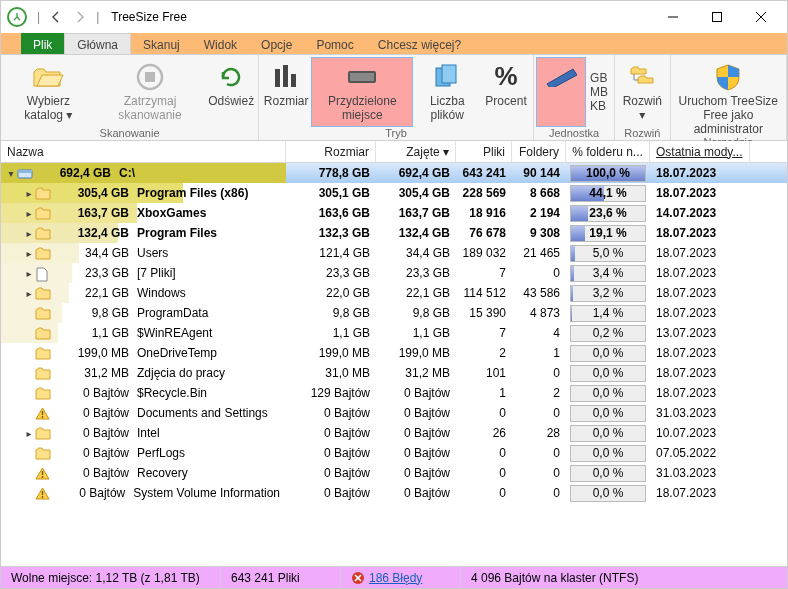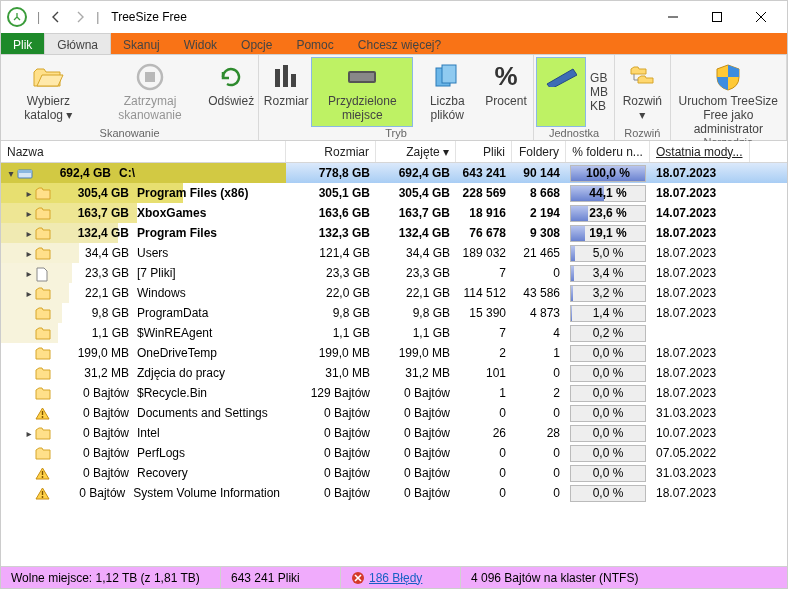--- a/index.html
+++ b/index.html
@@ -4,31 +4,31 @@
 <style>
 * { box-sizing: border-box; margin: 0; padding: 0; font-family: "Segoe UI", Tahoma, sans-serif; font-size: 12px; }
 body { background: #fff; width: 788px; height: 589px; overflow: hidden; display: flex; flex-direction: column; border: 1px solid #ccc; }
 .titlebar { height: 32px; display: flex; align-items: center; padding: 0 4px; }
 .app-icon { width: 20px; height: 20px; border: 2px solid #3a9c3a; border-radius: 50%; margin: 0 6px 0 2px; display: flex; align-items: center; justify-content: center; }
 .titlebar .navbtn { width: 24px; height: 24px; display: flex; align-items: center; justify-content: center; color: #555; }
 .titlebar .sep { color: #888; margin: 0 4px;}
 .titlebar .title { margin-left: 8px; font-size: 12px; color: #000; }
 .titlebar .spacer { flex: 1; }
 .winctl { width: 44px; height: 32px; display: flex; align-items: center; justify-content: center; color: #000; }
-.menubar { height: 22px; display: flex; align-items: stretch; border-bottom: 1px solid #d0d0d0; background: #f97316; }
+.menubar { height: 22px; display: flex; align-items: stretch; border-bottom: 1px solid #d0d0d0; background: #fdba74; padding-left: 20px; }
 .menubar .tab { padding: 2px 12px 0 12px; display: flex; align-items: center; color: #444; }
 .menubar .tab.file { background: #1e8a2a; color: #fff; }
 .menubar .tab.active { background: #e8e8e8; border-left: 1px solid #d0d0d0; border-right: 1px solid #d0d0d0; border-top: 1px solid #d0d0d0; }
 .ribbon { height: 86px; background: #f6f6f6; border-bottom: 1px solid #d0d0d0; display: flex; }
 .ribbon-group { border-right: 1px solid #d9d9d9; display: flex; flex-direction: column; padding: 2px 2px 0 2px;}
 .ribbon-btns { display: flex; flex: 1;}
 .ribbon-btn { display: flex; flex-direction: column; align-items: center; justify-content: flex-start; padding: 3px 4px 0 4px; gap: 1px; text-align: center; color: #444; line-height: 1.15;}
 .ribbon-btn.big { min-width: 50px; }
 .ribbon-btn .ico { width: 32px; height: 32px; margin: 1px 0 1px 0; display:flex; align-items:center; justify-content:center;}
-.ribbon-btn.pressed { background: #bef264; border: 1px solid #8ab8e6; padding: 2px 3px 0 3px;}
+.ribbon-btn.pressed { background: #fca5a5; border: 1px solid #8ab8e6; padding: 2px 3px 0 3px;}
 .ribbon-label { text-align: center; font-size: 11px; color: #666; padding: 0 0 1px 0;}
 .unit-stack { display: flex; flex-direction: column; justify-content: center; padding: 0 4px; gap:0; color:#444;}
 .columns { height: 22px; display: flex; align-items: stretch; border-bottom: 1px solid #d6d6d6; background: #fff; }
 .col { border-right: 1px solid #e3e3e3; display: flex; align-items: center; padding: 0 6px; color: #222; }
 .col.r { justify-content: flex-end; }
 .grid { flex: 1; overflow: auto; background: #fff; }
 .row { height: 20px; display: flex; align-items: center; white-space: nowrap; }
 .row.sel { background: linear-gradient(#dbe9fb,#a8cdf4); }
 .cell { height: 20px; display: flex; align-items: center; padding: 0 6px; }
 .cell.r { justify-content: flex-end; }
@@ -441,20 +441,21 @@
       <div class="cell r" style="width: 90px;">1,1 GB</div>
       <div class="cell r" style="width: 80px;">1,1 GB</div>
       <div class="cell r" style="width: 56px;">7</div>
       <div class="cell r" style="width: 54px;">4</div>
       <div class="cell" style="width: 84px; padding: 1px 4px;">
         <div class="pct" style="width: 100%; height: 17px; background: rgb(238, 238, 238);">
           <div class="pfill" style="width: 0.2%; background: linear-gradient(rgb(184, 197, 238), rgb(106, 130, 208));"></div>
           <span>0,2 %</span>
         </div>
       </div>
+      <div class="cell" style="width: 100px;">13.07.2023</div>
     </div>
     <div class="row">
       <div class="cell nm" style="width: 285px; padding-left: 0px;">
         <span class="expander" style="margin-left: 22px;"> </span>
         <span class="folder-icon">
           <svg width="16" height="13">
             <path d="M1 3 L4 1 L7 1 L8 3 L15 3 L15 12 L1 12 Z" fill="#ffe08a" stroke="#d6a52a"></path>
           </svg>
         </span>
         <span style="width: 72px; text-align: right; display: inline-block; margin-right: 8px;">199,0 MB</span>

